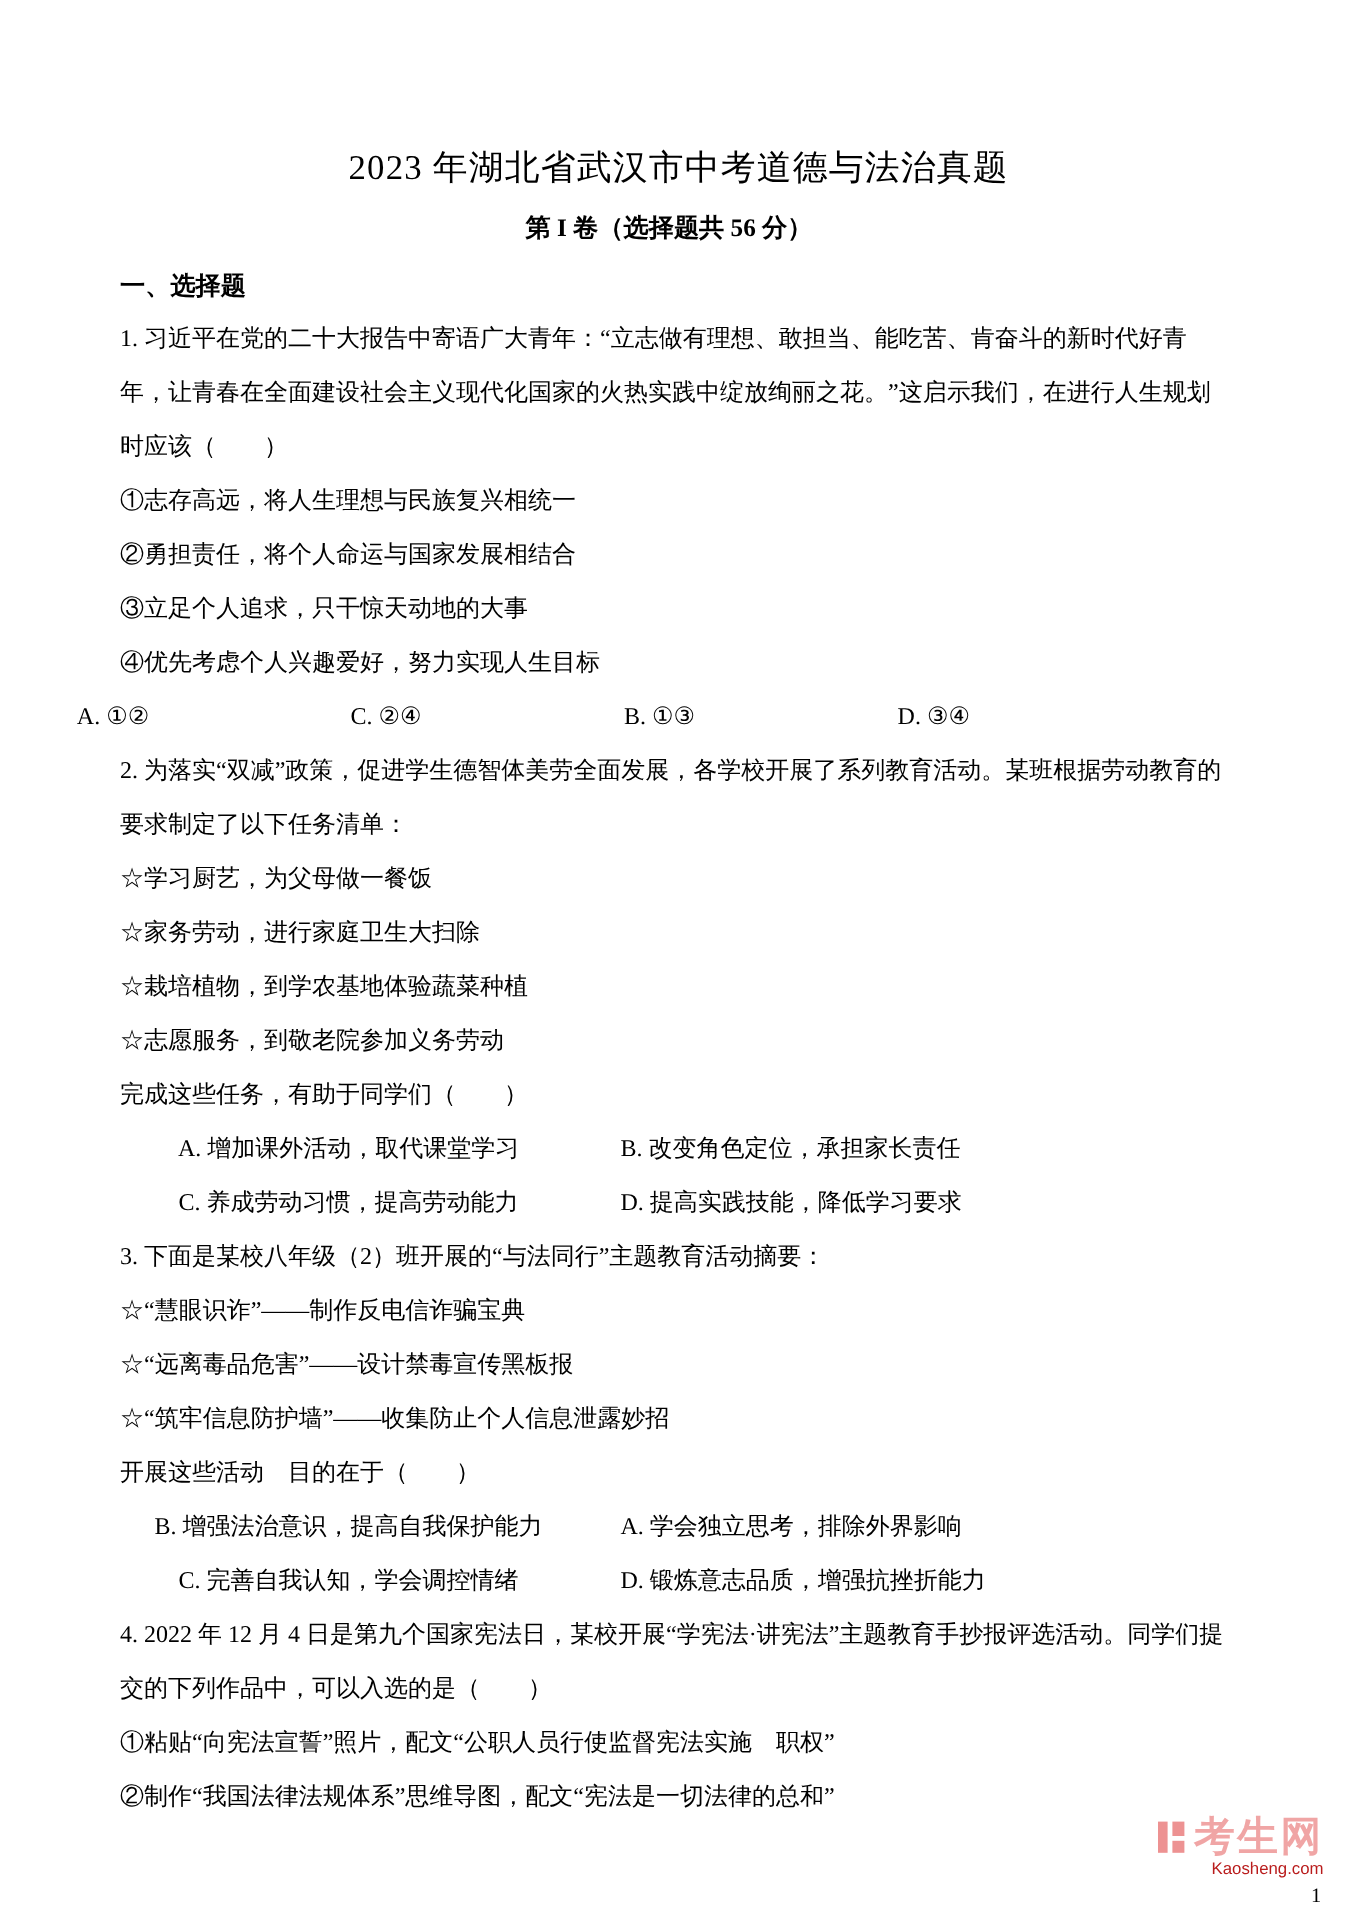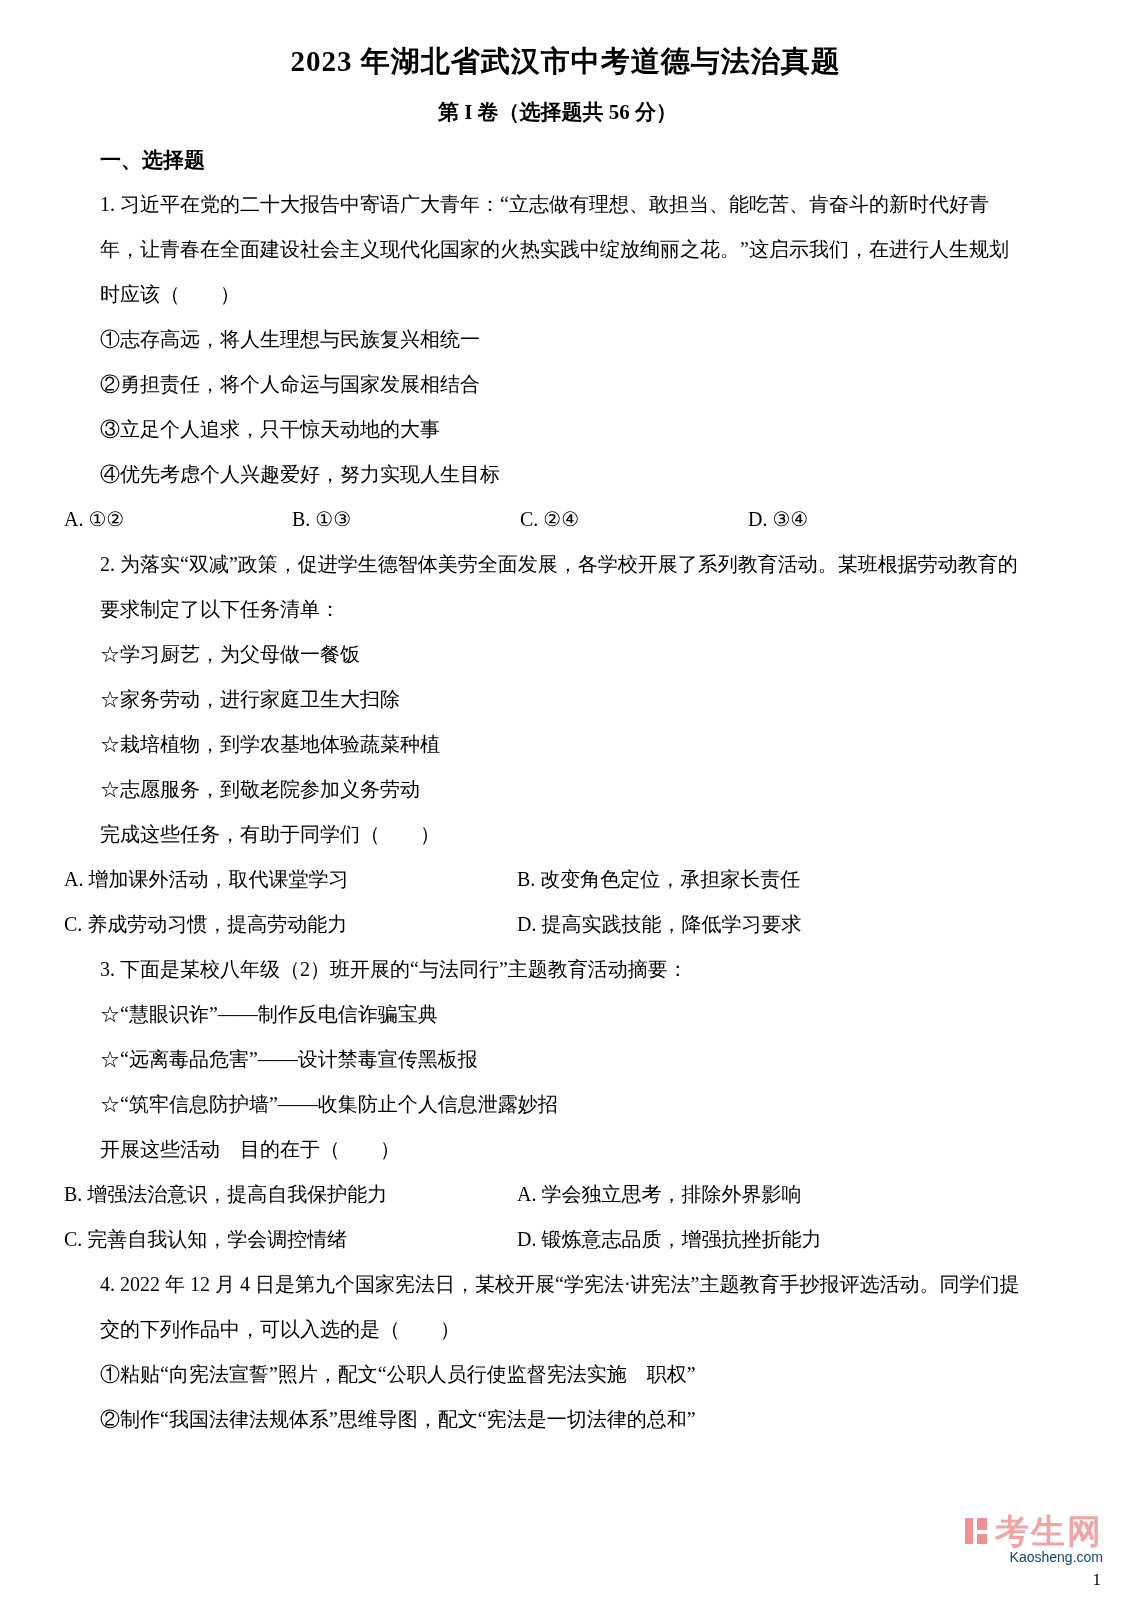--- a/index.html
+++ b/index.html
@@ -8,24 +8,24 @@
     width: 1131px;
     height: 1600px;
     margin: 0 auto;
     background: #ffffff;
     font-family: "Liberation Serif", "DejaVu Serif", serif;
     color: #000000;
     overflow: hidden;
   }
   .doc-title {
     margin: 0;
-    padding-top: 42px;
+    padding-top: 120px;
     text-align: center;
     font-size: 29px;
-    font-weight: bold;
+    font-weight: normal;
     letter-spacing: 1px;
   }
   .doc-subtitle {
     margin: 16px 16px 0 0;
     text-align: center;
     font-size: 21px;
     font-weight: bold;
   }
   .section-heading {
     margin: 20px 100px 0 100px;
@@ -44,21 +44,21 @@
   .opt-row {
     margin: 0 64px;
     font-size: 20px;
     line-height: 45px;
     height: 45px;
     display: flex;
     white-space: nowrap;
   }
   .opt-row.four .cell { width: 228px; flex: 0 0 auto; }
   .opt-row.four .cell:last-child { width: auto; }
-  .opt-row.two .cell { width: 453px; flex: 0 0 auto; }
+  .opt-row.two .cell { width: 453px; flex: 0 0 auto; text-align: center; }
   .opt-row.two .cell:last-child { width: auto; }
   .watermark {
     position: absolute;
     right: 28px;
     bottom: 36px;
     text-align: right;
     line-height: 1;
   }
   .wm-top { display: flex; align-items: center; justify-content: flex-end; gap: 4px; }
   .wm-logo {
@@ -85,21 +85,21 @@
     font-size: 34px;
     font-weight: bold;
     color: #e03a3a;
     opacity: 0.45;
     letter-spacing: 2px;
   }
   .wm-domain {
     margin-top: 2px;
     font-family: "Liberation Sans", "DejaVu Sans", sans-serif;
     font-size: 14px;
-    color: #0c4a6e;
+    color: #b91c1c;
   }
   .page-number {
     position: absolute;
     right: 30px;
     bottom: 10px;
     font-size: 17px;
     color: #000000;
   }
 </style>
 </head>
@@ -116,22 +116,22 @@
     <div>
       <div class="line">1.  习近平在党的二十大报告中寄语广大青年：“立志做有理想、敢担当、能吃苦、肯奋斗的新时代好青</div>
       <div class="line">年，让青春在全面建设社会主义现代化国家的火热实践中绽放绚丽之花。”这启示我们，在进行人生规划</div>
       <div class="line">时应该（　　）</div>
       <div class="line">①志存高远，将人生理想与民族复兴相统一</div>
       <div class="line">②勇担责任，将个人命运与国家发展相结合</div>
       <div class="line">③立足个人追求，只干惊天动地的大事</div>
       <div class="line">④优先考虑个人兴趣爱好，努力实现人生目标</div>
       <div class="opt-row four">
         <span class="cell">A. ①②</span>
+        <span class="cell">C. ②④</span>
         <span class="cell">B. ①③</span>
-        <span class="cell">C. ②④</span>
         <span class="cell">D. ③④</span>
       </div>
     </div>
 
     <div>
       <div class="line">2.  为落实“双减”政策，促进学生德智体美劳全面发展，各学校开展了系列教育活动。某班根据劳动教育的</div>
       <div class="line">要求制定了以下任务清单：</div>
       <div class="line">☆学习厨艺，为父母做一餐饭</div>
       <div class="line">☆家务劳动，进行家庭卫生大扫除</div>
       <div class="line">☆栽培植物，到学农基地体验蔬菜种植</div>

